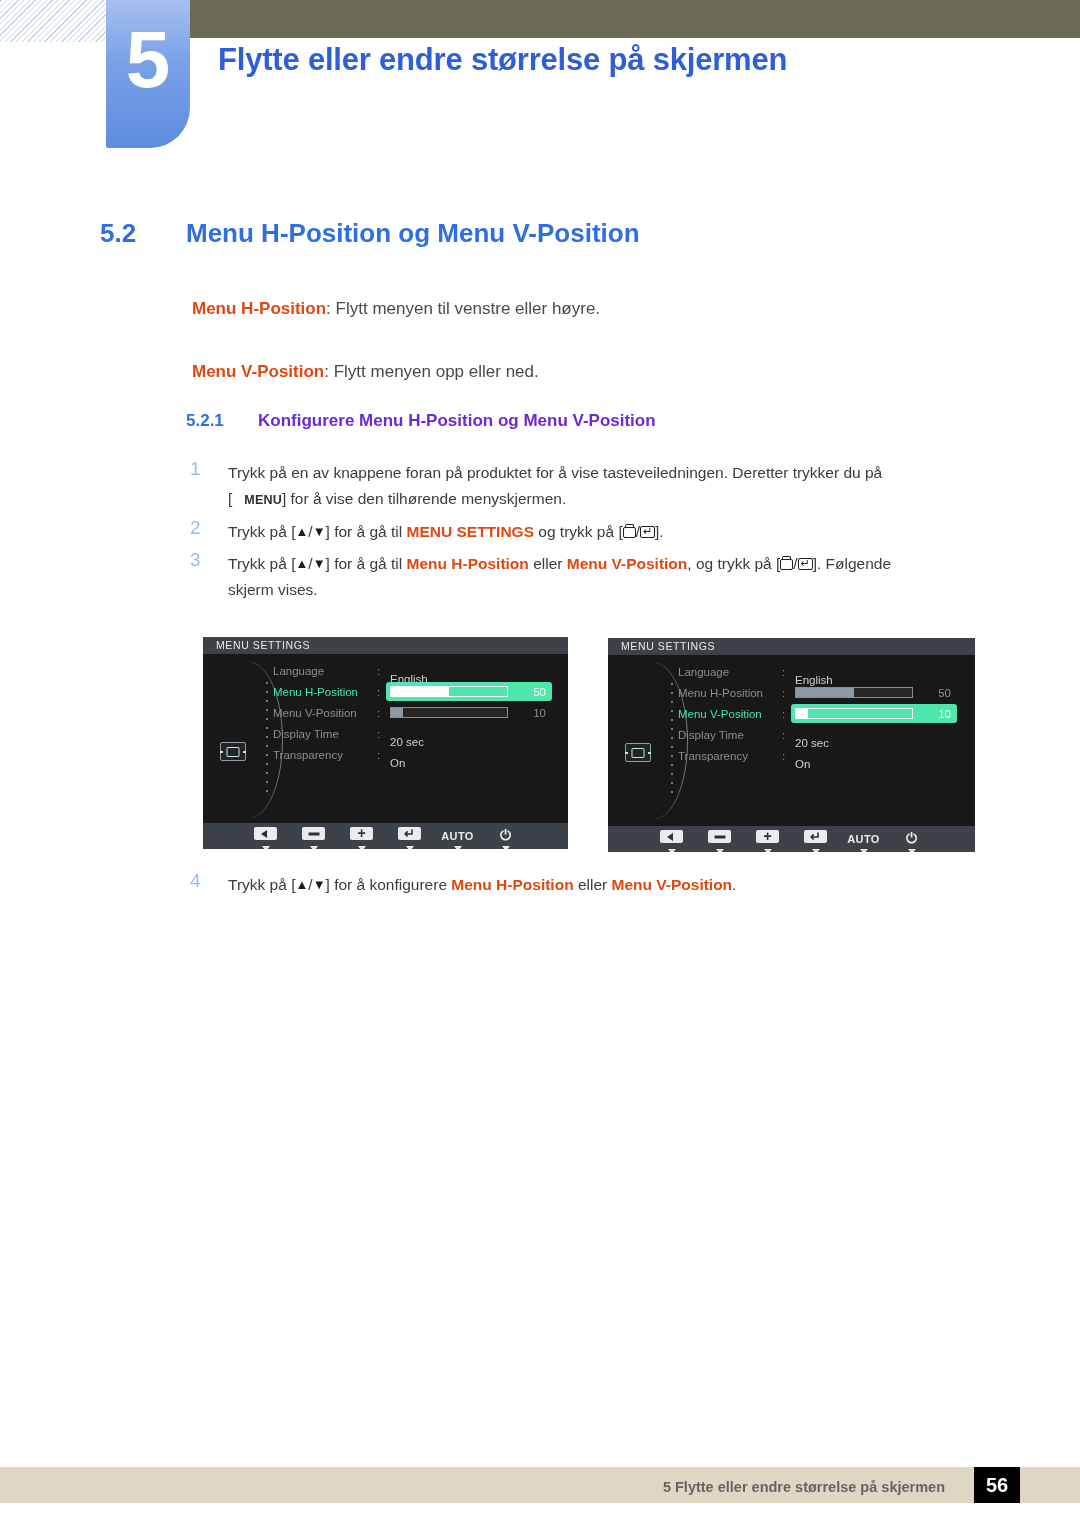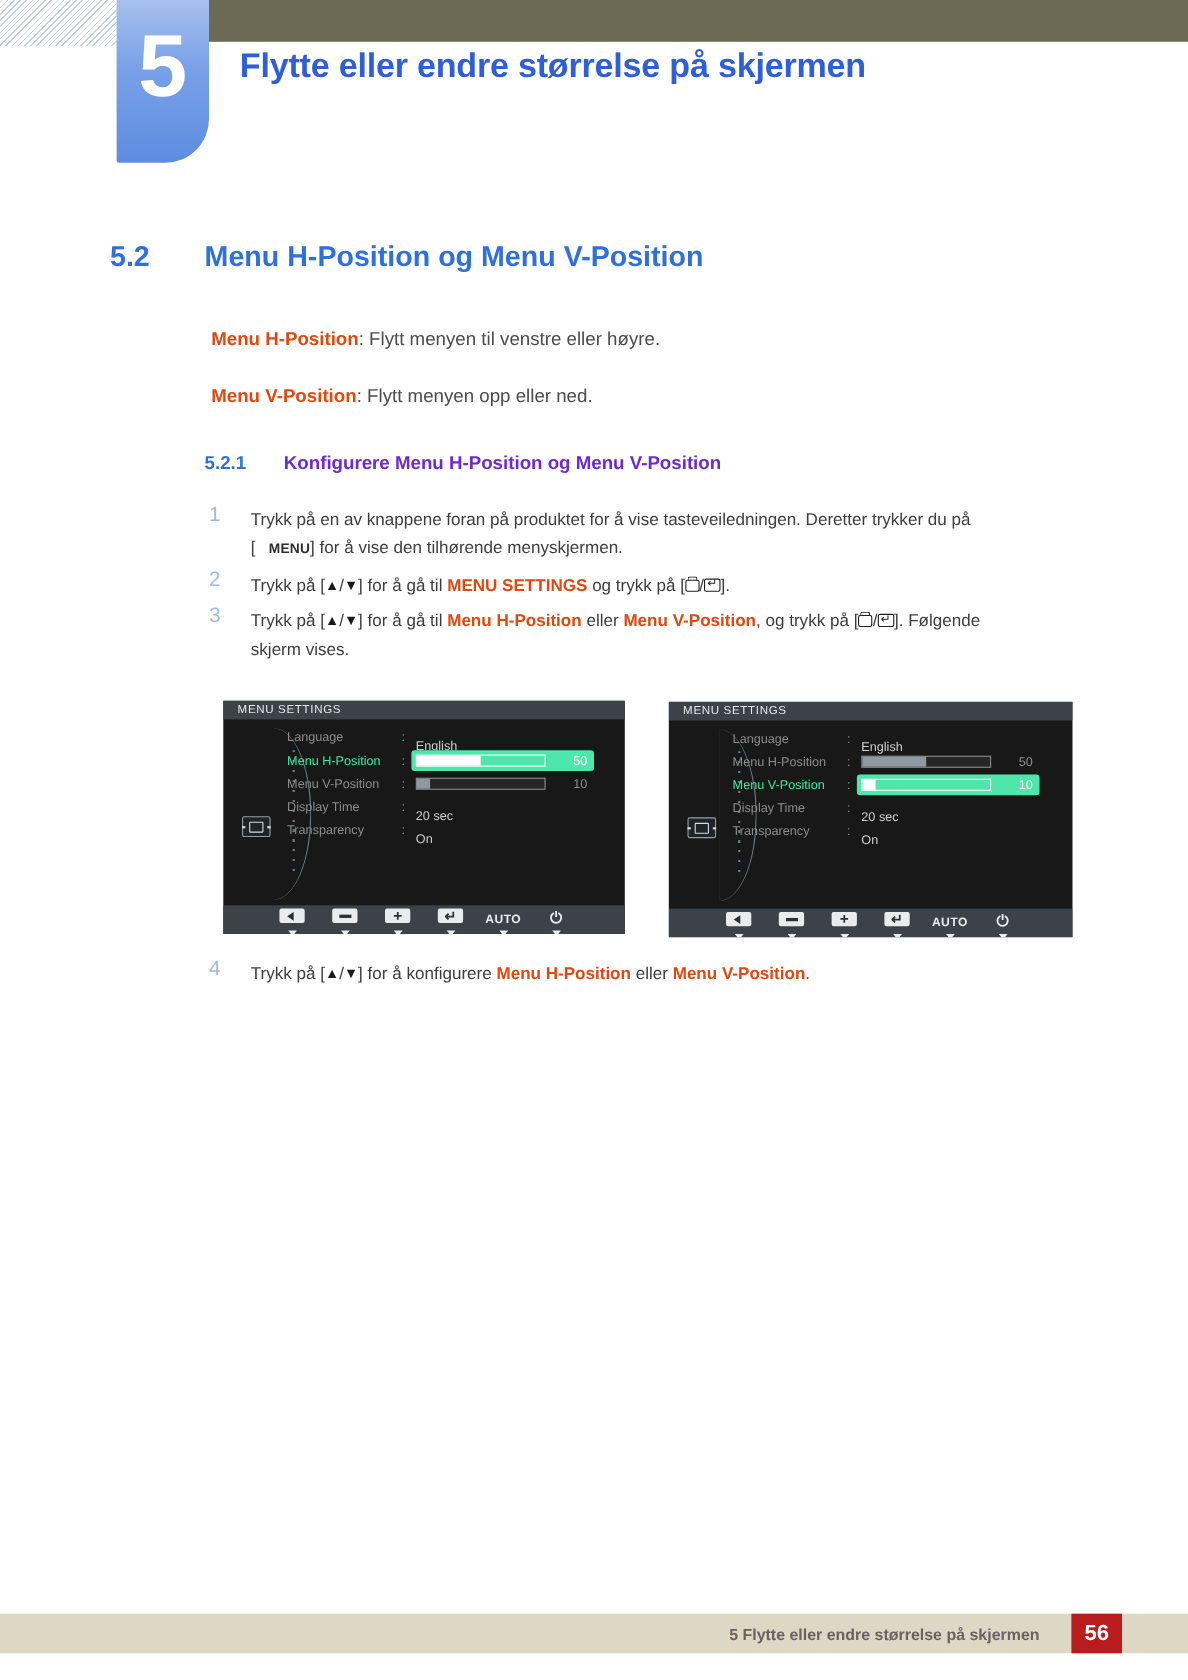--- a/index.html
+++ b/index.html
@@ -54,21 +54,21 @@
     font-size: 26px; font-weight: bold; color: #2f6fe0;
     white-space: nowrap;
   }
 
   .intro {
     position: absolute; left: 192px;
     font-size: 17px; color: #4a4a4a; line-height: 20px;
     white-space: nowrap;
   }
   .intro-1 { top: 299px; }
-  .intro-2 { top: 350px; }
+  .intro-2 { top: 362px; }
   .kw { color: #e04810; font-weight: bold; }
 
   .sub-num {
     position: absolute; left: 186px; top: 411px;
     font-size: 17px; font-weight: bold; color: #2f6fe0;
   }
   .sub-title {
     position: absolute; left: 258px; top: 411px;
     font-size: 17px; font-weight: bold; color: #6d28d9;
     white-space: nowrap;
@@ -166,21 +166,21 @@
     background-image: repeating-linear-gradient(to bottom,
       #6e7e84 0px, #6e7e84 2px, transparent 2px, transparent 9px);
   }
 
   .osd-rows { position: absolute; left: 58px; top: 6px; right: 6px; }
   .osd-row {
     position: relative; height: 21px; display: flex; align-items: center;
   }
   .osd-row.hl .osd-label { color: #3ee8a5; }
   .osd-label {
-    width: 104px; font-size: 11.5px; color: #8d8d8d; white-space: nowrap;
+    width: 104px; font-size: 11.5px; color: #8d8d8d; white-space: nowrap; margin-left: 12px;
   }
   .osd-colon { width: 13px; font-size: 11.5px; color: #8d8d8d; }
   .osd-value { font-size: 11.5px; color: #cfcfcf; white-space: nowrap; margin-top: 17px; }
 
   .osd-slider-wrap {
     position: relative; display: flex; align-items: center;
     height: 19px; padding: 0 6px 0 0;
   }
   .osd-slider-wrap.hl-bg {
     background: #4fe6ac; border-radius: 3px;
@@ -256,21 +256,21 @@
     position: absolute; left: 0; bottom: 24px; width: 1080px; height: 36px;
     background: #ddd7c4;
   }
   .footer-text {
     position: absolute; right: 135px; bottom: 32px;
     font-size: 14.5px; font-weight: bold; color: #6e5f63;
     white-space: nowrap;
   }
   .footer-pagebox {
     position: absolute; right: 60px; bottom: 24px;
-    width: 46px; height: 36px; background: #b91c1c;
+    width: 46px; height: 36px; background: #000000;
     color: #ffffff; font-size: 20px; font-weight: bold;
     display: flex; align-items: center; justify-content: center;
   }
 </style>
 </head>
 <body>
 
 <div class="page">
 
   <div class="hatch"></div>

